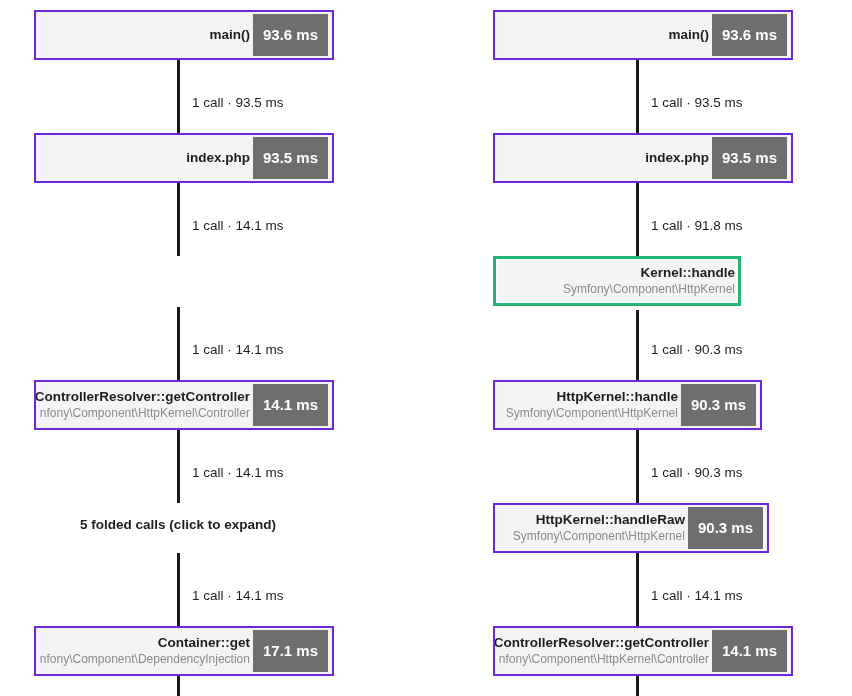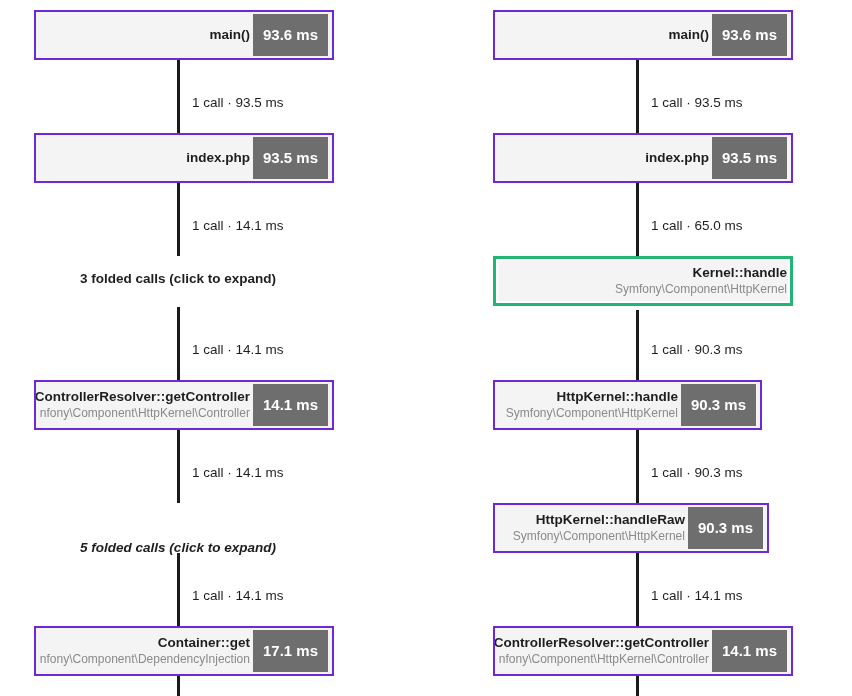--- a/index.html
+++ b/index.html
@@ -136,22 +136,21 @@
       <div class="connector" style="left: 177px; top: 183px; height: 73px;"></div>
       <div class="connector" style="left: 177px; top: 307px; height: 73px;"></div>
       <div class="connector" style="left: 177px; top: 430px; height: 73px;"></div>
       <div class="connector" style="left: 177px; top: 553px; height: 73px;"></div>
       <div class="connector" style="left: 177px; top: 676px; height: 20px;"></div>
       <div class="edge-label" style="left: 192px; top: 95px;">1 call · 93.5 ms</div>
       <div class="edge-label" style="left: 192px; top: 218px;">1 call · 14.1 ms</div>
       <div class="edge-label" style="left: 192px; top: 342px;">1 call · 14.1 ms</div>
       <div class="edge-label" style="left: 192px; top: 465px;">1 call · 14.1 ms</div>
       <div class="edge-label" style="left: 192px; top: 588px;">1 call · 14.1 ms</div>
-      <div class="folded-calls" style="left: 178px; top: 271px;">3 folded calls (click to expand)</div>
-      <div class="folded-calls" style="left: 178px; top: 540px; font-style: italic;">5 folded calls (click to expand)</div>
+      <div class="folded-calls" style="left: 178px; top: 517px;">5 folded calls (click to expand)</div>
       <div class="node single" style="left: 34px; top: 10px; width: 300px;">
         <div class="node-labels">
           <div class="node-title">main()</div>
         </div>
         <div class="node-time">93.6 ms</div>
       </div>
       <div class="node single" style="left: 34px; top: 133px; width: 300px;">
         <div class="node-labels">
           <div class="node-title">index.php</div>
         </div>
@@ -173,37 +172,37 @@
       </div>
     </div>
     <div class="graph-column right">
       <div class="connector" style="left: 210px; top: 60px; height: 73px;"></div>
       <div class="connector" style="left: 210px; top: 183px; height: 73px;"></div>
       <div class="connector" style="left: 210px; top: 310px; height: 70px;"></div>
       <div class="connector" style="left: 210px; top: 430px; height: 73px;"></div>
       <div class="connector" style="left: 210px; top: 553px; height: 73px;"></div>
       <div class="connector" style="left: 210px; top: 676px; height: 20px;"></div>
       <div class="edge-label" style="left: 225px; top: 95px;">1 call · 93.5 ms</div>
-      <div class="edge-label" style="left: 225px; top: 218px;">1 call · 65.0 ms</div>
+      <div class="edge-label" style="left: 225px; top: 218px;">1 call · 91.8 ms</div>
       <div class="edge-label" style="left: 225px; top: 342px;">1 call · 90.3 ms</div>
       <div class="edge-label" style="left: 225px; top: 465px;">1 call · 90.3 ms</div>
       <div class="edge-label" style="left: 225px; top: 588px;">1 call · 14.1 ms</div>
       <div class="node single" style="left: 67px; top: 10px; width: 300px;">
         <div class="node-labels">
           <div class="node-title">main()</div>
         </div>
         <div class="node-time">93.6 ms</div>
       </div>
       <div class="node single" style="left: 67px; top: 133px; width: 300px;">
         <div class="node-labels">
           <div class="node-title">index.php</div>
         </div>
         <div class="node-time">93.5 ms</div>
       </div>
-      <div class="node highlighted" style="left: 67px; top: 256px; width: 300px;">
+      <div class="node highlighted" style="left: 67px; top: 256px; width: 248px;">
         <div class="node-labels">
           <div class="node-title">Kernel::handle</div>
           <div class="node-subtitle">Symfony\Component\HttpKernel</div>
         </div>
       </div>
       <div class="node" style="left: 67px; top: 380px; width: 269px;">
         <div class="node-labels">
           <div class="node-title">HttpKernel::handle</div>
           <div class="node-subtitle">Symfony\Component\HttpKernel</div>
         </div>

